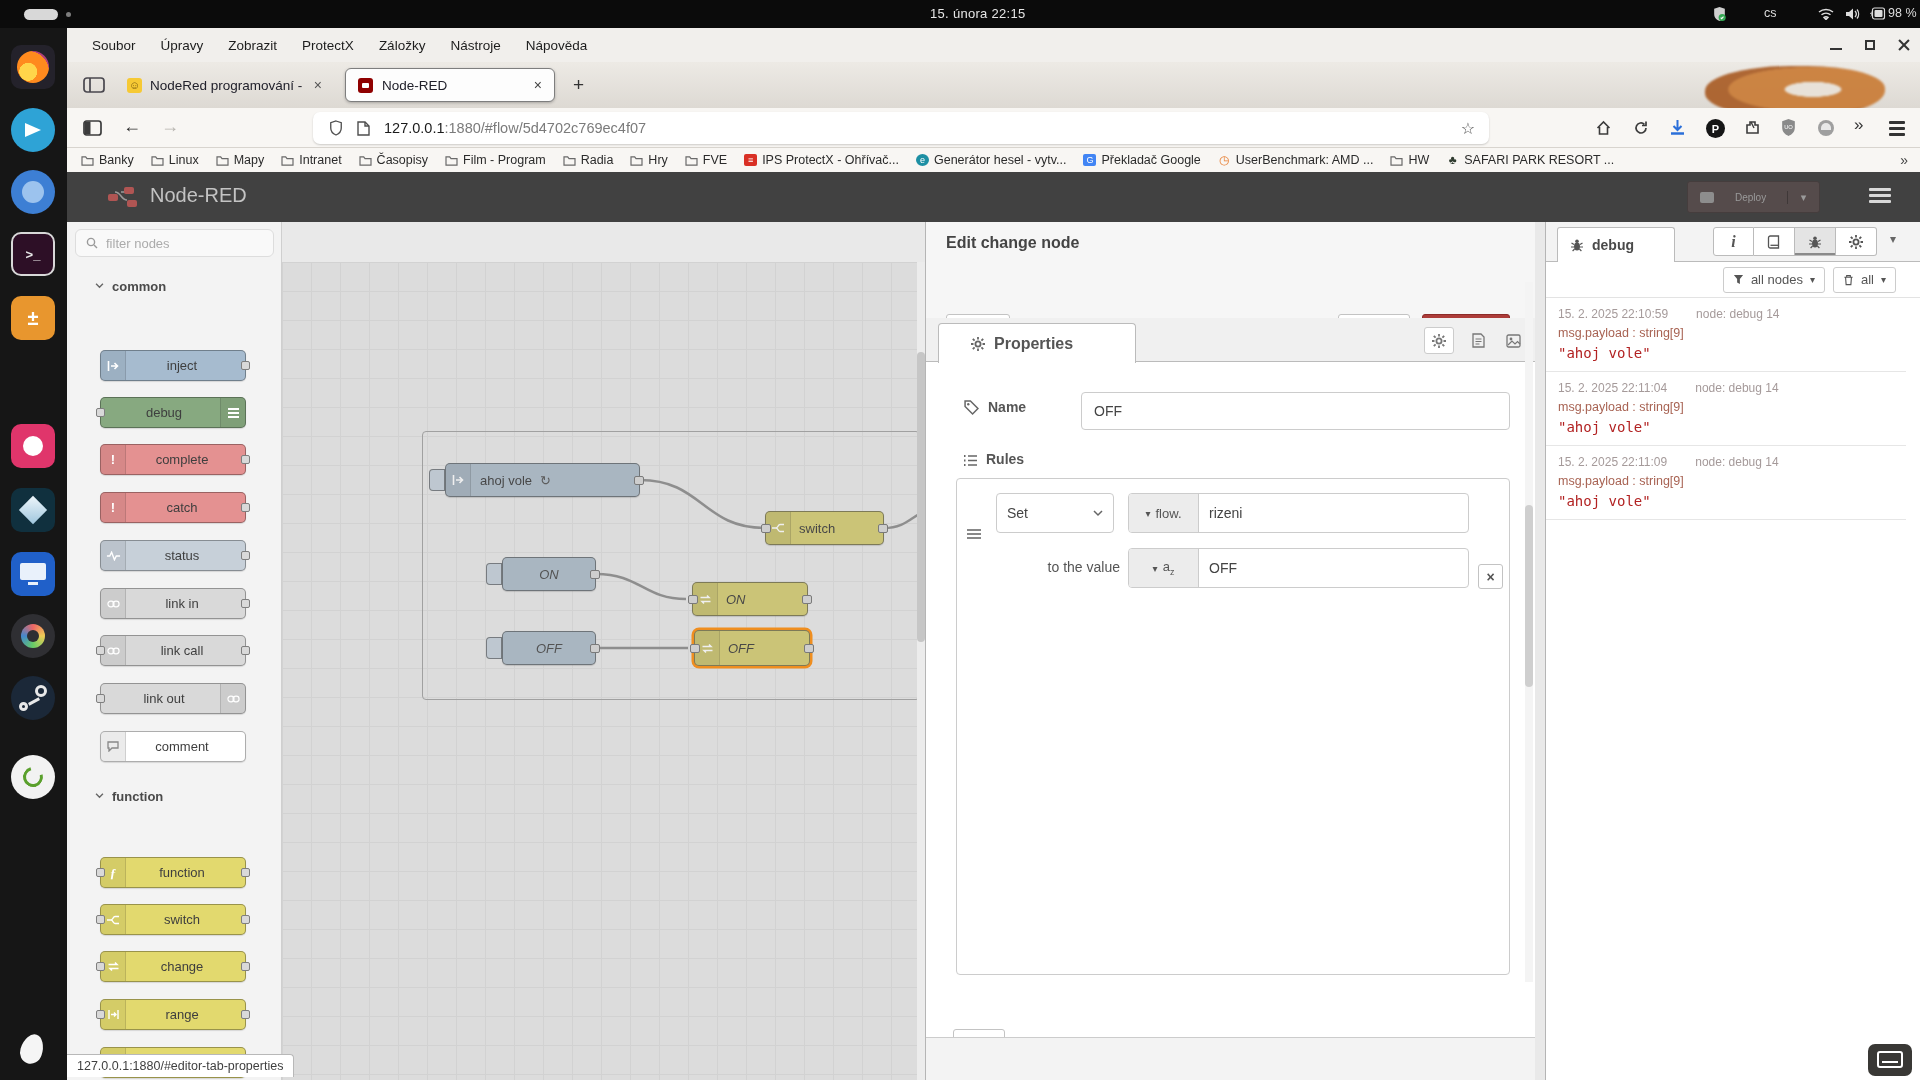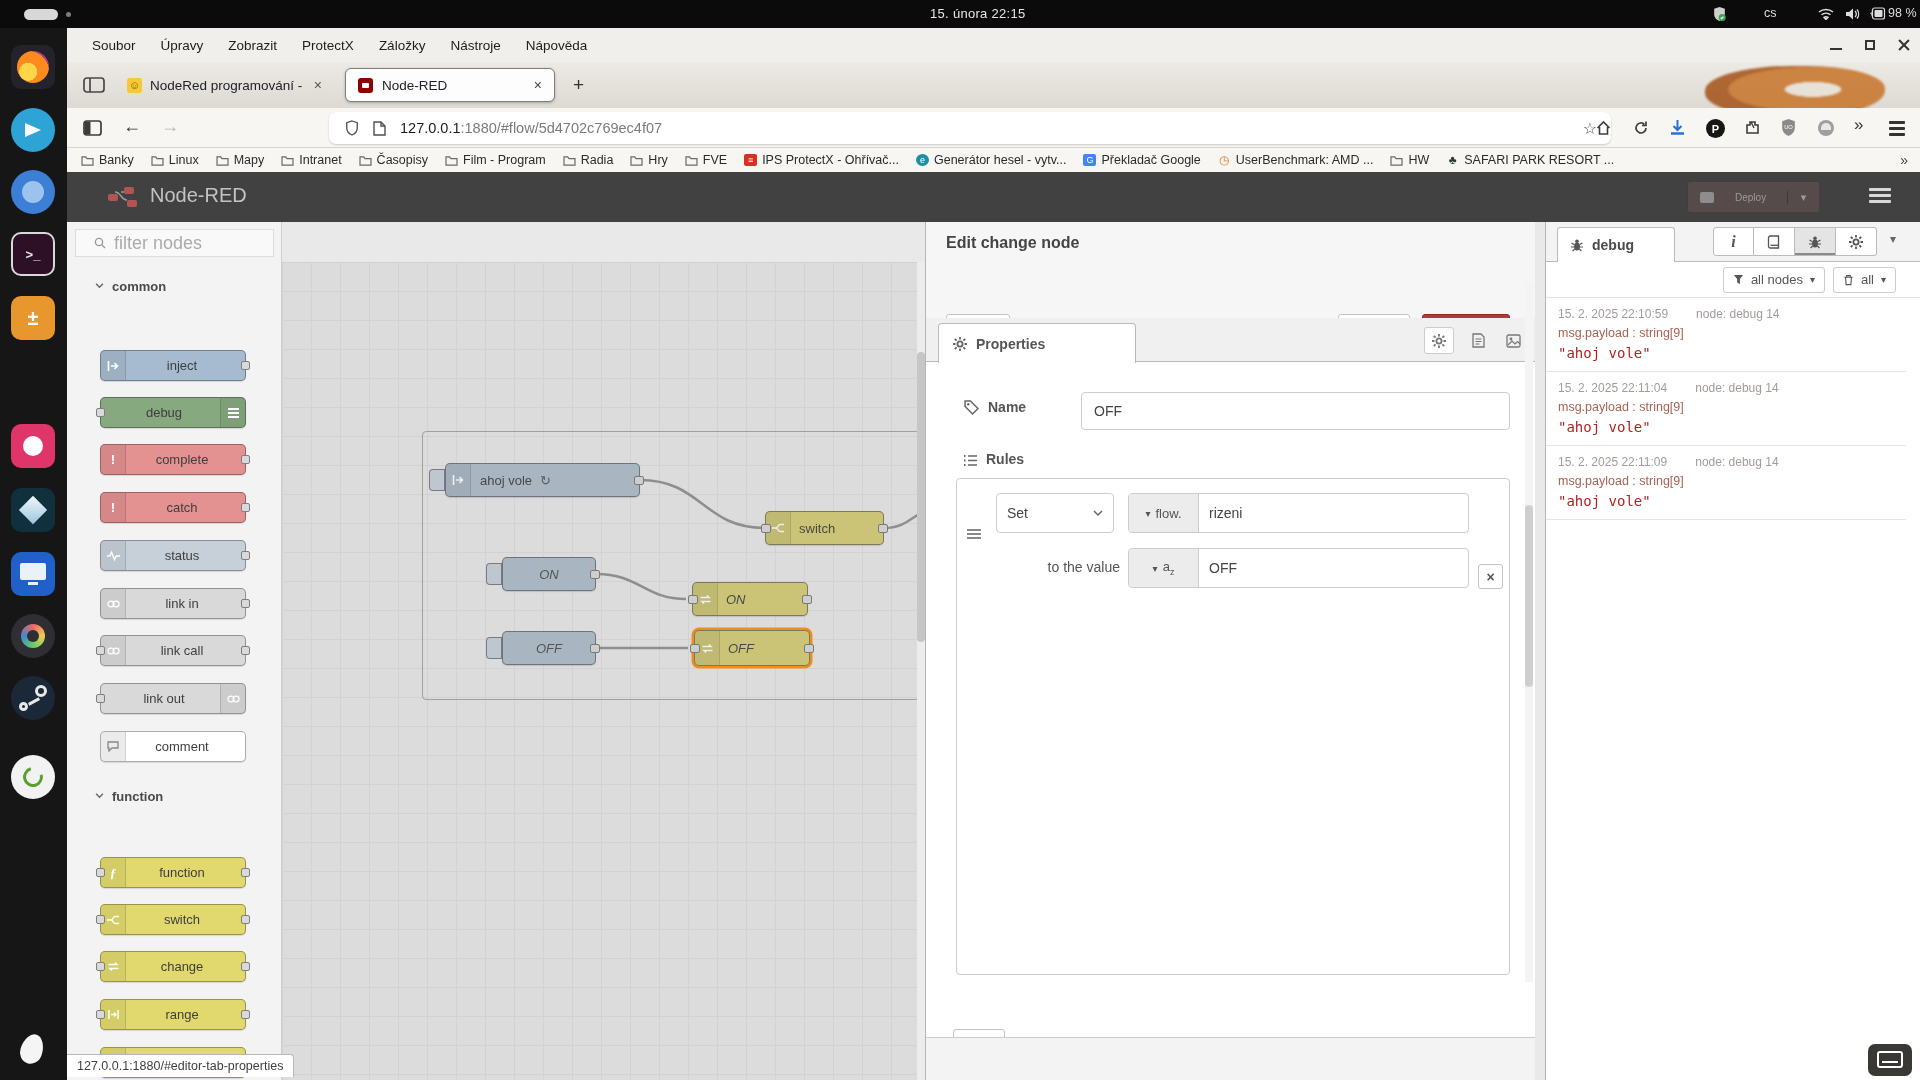--- a/index.html
+++ b/index.html
@@ -26,36 +26,36 @@
   .winbtns { right:10px; top:0; height:34px; gap:22px; }
   .wb { width:12px; height:12px; position:relative; }
   #tabbar { left:67px; top:62px; width:1853px; height:46px; background:linear-gradient(180deg,#edeae5,#ddd9d3); overflow:hidden; }
   #fox { right:35px; top:4px; width:180px; height:52px; border-radius:50% 45% 55% 50%;
         background:radial-gradient(ellipse at 60% 45%, #e9e2d8 0 18%, #c97a33 19% 55%, #a85a22 56% 75%, rgba(168,90,34,0) 76%);
         filter:blur(1px); opacity:.9; }
   .tab { height:34px; top:6px; border-radius:6px; font-size:13.5px; color:#21212b; }
   .tab.active { background:#fdfdfd; border:1px solid #7e7e7e; box-shadow:0 1px 3px rgba(0,0,0,.25); }
   .favicon { width:15px; height:15px; border-radius:3px; display:inline-flex; align-items:center; justify-content:center; }
   #navbar { left:67px; top:108px; width:1853px; height:40px; background:#f8f6f3; border-bottom:1px solid #d8d4ce; }
-  #urlfield { left:262px; top:4px; width:1282px; height:32px; background:#ffffff; border-radius:7px; box-shadow:0 1px 2px rgba(0,0,0,.18); font-size:14.5px; }
+  #urlfield { left:246px; top:4px; width:1176px; height:32px; background:#ffffff; border-radius:7px; box-shadow:0 1px 2px rgba(0,0,0,.18); font-size:14.5px; }
   .navic { color:#3c3c3c; }
   #bookmarks { left:67px; top:148px; width:1853px; height:24px; background:#f8f6f3; font-size:12.5px; color:#2b2b2b; }
   .bm { display:inline-flex; align-items:center; gap:5px; margin-right:17px; white-space:nowrap; }
   .bmi { width:13px; height:12px; display:inline-flex; align-items:center; justify-content:center; }
 
   
   #nrheader { left:67px; top:172px; width:1853px; height:50px; background:#414141; z-index:6; }
   #nrtitle { color:#c3c3c3; font-size:20px; left:83px; top:12px; }
   #deploy { left:1620px; top:9px; width:133px; height:32px; background:#554b4b; border:1px solid #453d3d; border-radius:3px; color:#9a9a9a; }
   #hamburger { left:1802px; top:16px; width:22px; }
   #hamburger i, #ffmenu i { display:block; height:3px; background:#d9d9d9; margin-bottom:3px; border-radius:1px; }
 
   
   #palette { left:67px; top:222px; width:215px; height:858px; background:#f3f3f3; border-right:1px solid #cfcfcf; z-index:4; overflow:hidden; }
-  #psearch { left:8px; top:7px; width:199px; height:28px; background:#f9f9f9; border:1px solid #ddd; border-radius:0; color:#ababab; font-size:18px;padding-left:8px; }
+  #psearch { left:8px; top:7px; width:199px; height:28px; background:#f9f9f9; border:1px solid #ddd; border-radius:6px; color:#ababab; font-size:13px; }
   .pcat { left:0; width:215px; height:28px; color:#4a4a4a; font-weight:bold; font-size:13px; padding-left:28px; display:flex; align-items:center; gap:8px; }
   .pnode { left:33px; width:146px; height:31px; border:1px solid rgba(0,0,0,.32); border-radius:5px; font-size:13px; color:#3e3e3e;
            display:flex; align-items:center; justify-content:center; box-shadow:0 1px 1px rgba(0,0,0,.12); }
   .strip { position:absolute; top:0; bottom:0; width:25px; background:rgba(0,0,0,.06); display:flex; align-items:center; justify-content:center; color:#fff; font-weight:bold; }
   .strip.l { left:0; border-right:1px solid rgba(0,0,0,.12); border-radius:4px 0 0 4px; }
   .strip.r { right:0; border-left:1px solid rgba(0,0,0,.12); border-radius:0 4px 4px 0; }
   .pp { position:absolute; width:9px; height:9px; background:#d9d9d9; border:1px solid #7f7f7f; border-radius:2px; top:10px; }
   .pp.l { left:-5px; } .pp.r { right:-5px; }
 
   
@@ -75,21 +75,21 @@
   #cscroll { right:0; top:0; width:8px; height:818px; background:#ececec; }
   #cscroll i { display:block; margin-top:90px; height:290px; background:#c6c6c6; border-radius:4px; }
 
   
   #dialog { left:925px; top:222px; width:610px; height:858px; background:#fff; border-left:1px solid #b5b5b5; z-index:10; }
   #dlghead { left:0; top:0; width:100%; height:96px; background:#f6f6f6; }
   #dlgtitle { left:20px; top:12px; font-size:16px; font-weight:bold; color:#444; }
   .btn { border:1px solid #c3c3c3; background:#fff; border-radius:3px; color:#857f7f; font-size:14px; display:flex; align-items:center; justify-content:center;margin-top:44px; }
   #btn-done { background:#ad3c39; border-color:#8c2b28; color:#fff; font-weight:bold; }
   #dlgtabs { left:0; top:96px; width:100%; height:44px; background:#f0f0f0; border-bottom:1px solid #bbb; }
-  #proptab { left:12px; top:5px; width:198px; height:40px; background:#fff; border:1px solid #bbb; border-bottom:none; border-radius:4px 4px 0 0; display:flex; align-items:center; gap:9px; padding-left:14px; font-size:14px; font-weight:bold; color:#555; }
+  #proptab { left:12px; top:5px; width:198px; height:40px; background:#fff; border:1px solid #bbb; border-bottom:none; border-radius:4px 4px 0 0; display:flex; align-items:center; gap:9px; padding-left:32px; font-size:16px; font-weight:bold; color:#555; }
   .input { border:1px solid #ccc; border-radius:4px; background:#fff; font-size:14px; color:#444; display:flex; align-items:center; }
   .prefix { height:100%; background:#ececec; border-right:1px solid #ccc; border-radius:3px 0 0 3px; display:flex; align-items:center; justify-content:center; gap:5px; color:#555; font-size:13px; }
   #rulesbox { left:30px; top:256px; width:554px; height:497px; border:1px solid #ccc; border-radius:4px; }
   .hbar { display:block; width:14px; height:2px; background:#888; margin:2px 0; }
   #dscroll { right:2px; top:60px; width:8px; height:700px; background:#f4f4f4; }
   #dscroll i { display:block; margin-top:223px; height:182px; background:#cfcfcf; border-radius:4px; }
   #dlgfoot { left:0; bottom:0; width:100%; height:43px; background:#f3f3f3; border-top:1px solid #ccc; }
 
   
   #debugpanel { left:1545px; top:222px; width:375px; height:858px; background:#fff; border-left:1px solid #b5b5b5; z-index:10; }

